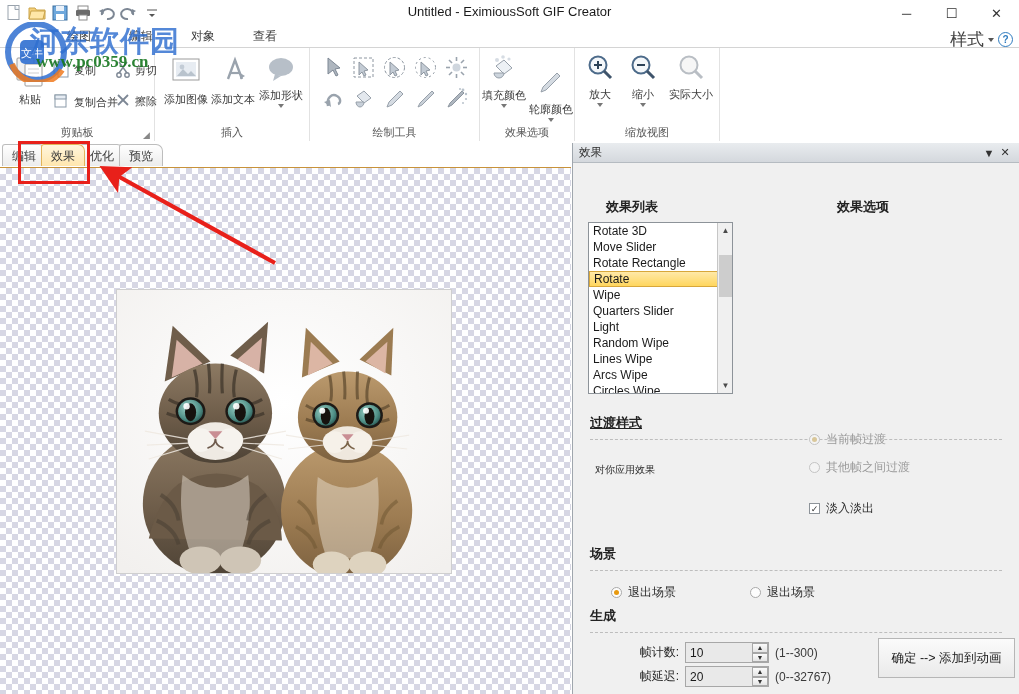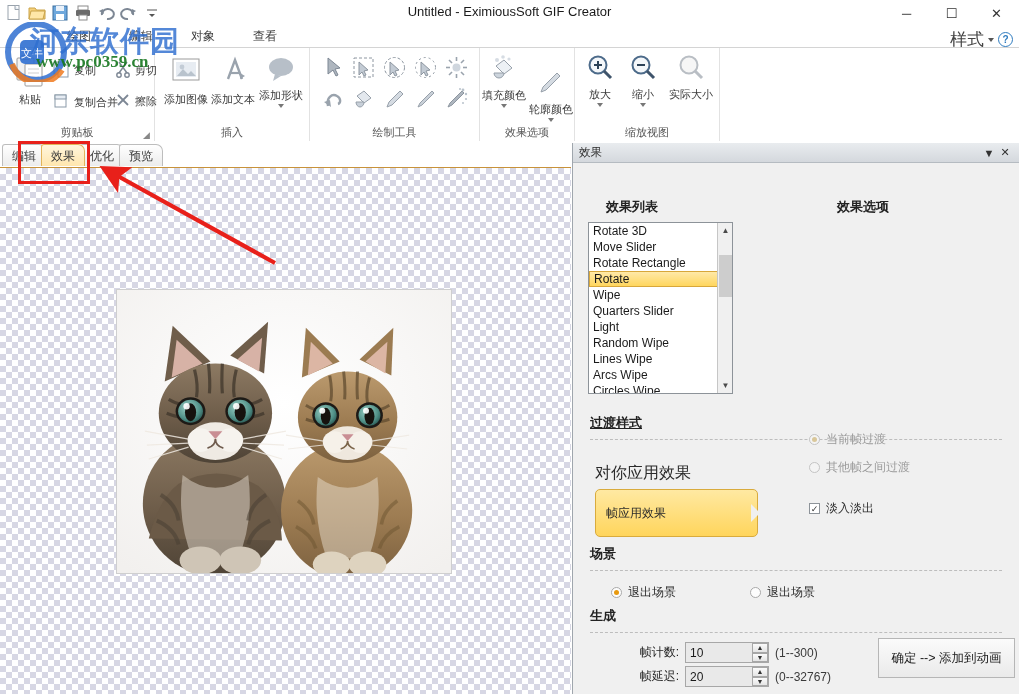--- a/index.html
+++ b/index.html
@@ -762,24 +762,21 @@
       <div class="eff-scroll">
         <div class="sb-arrow">▲</div>
         <div class="sb-thumb"></div>
         <div class="sb-arrow" style="position:absolute;bottom:0;left:0;">▼</div>
       </div>
     </div>
 
     <div class="sec-title" style="position:absolute;left:17px;top:250px;text-decoration:underline;">过渡样式</div>
     <div class="hr-dot" style="position:absolute;left:17px;top:275px;width:412px;"></div>
 
-    <div style="position:absolute;left:22px;top:299px;font-size:16px;">对你应用效果</div>
-    <div class="apply-btn">
-      <span>帧应用效果</span>
-    </div>
+    <div style="position:absolute;left:22px;top:299px;font-size:10px;">对你应用效果</div>
     <div class="apply-notch"></div>
 
     <div class="opt-row dim" style="position:absolute;left:236px;top:267px;">
       <span class="radio dim on"></span>
       <span>当前帧过渡</span>
     </div>
     <div class="opt-row dim" style="position:absolute;left:236px;top:295px;">
       <span class="radio dim"></span>
       <span>其他帧之间过渡</span>
     </div>

